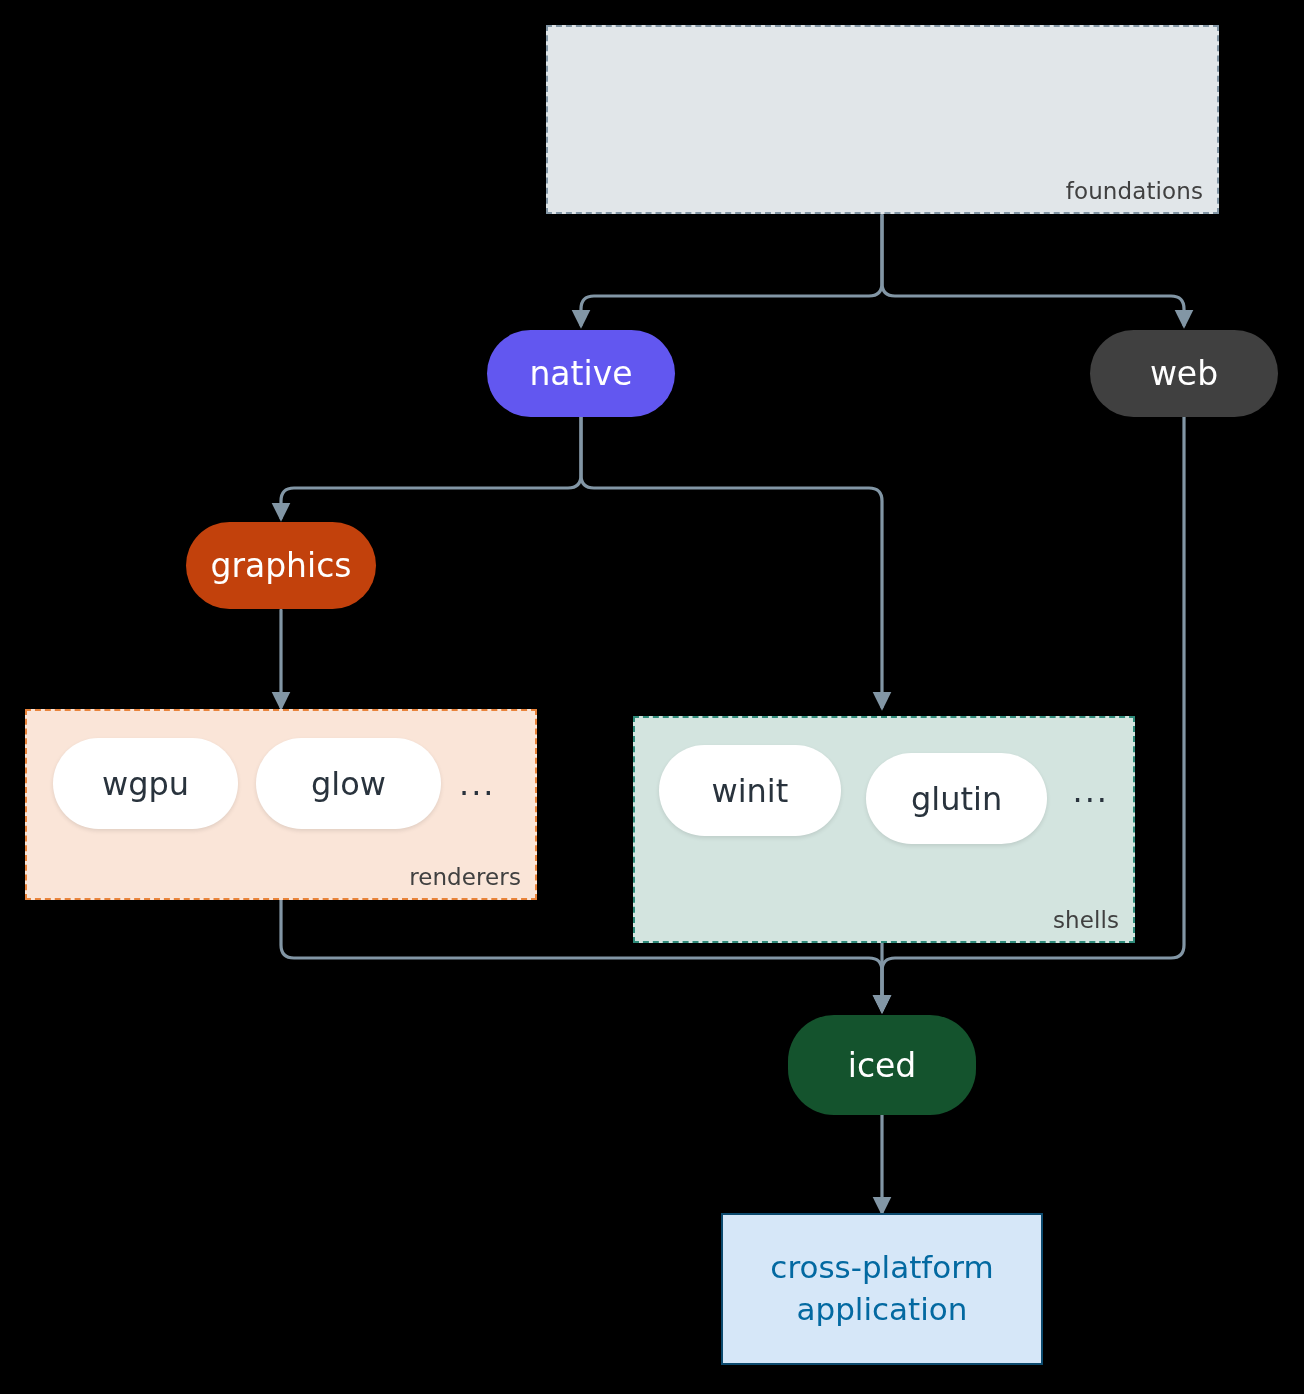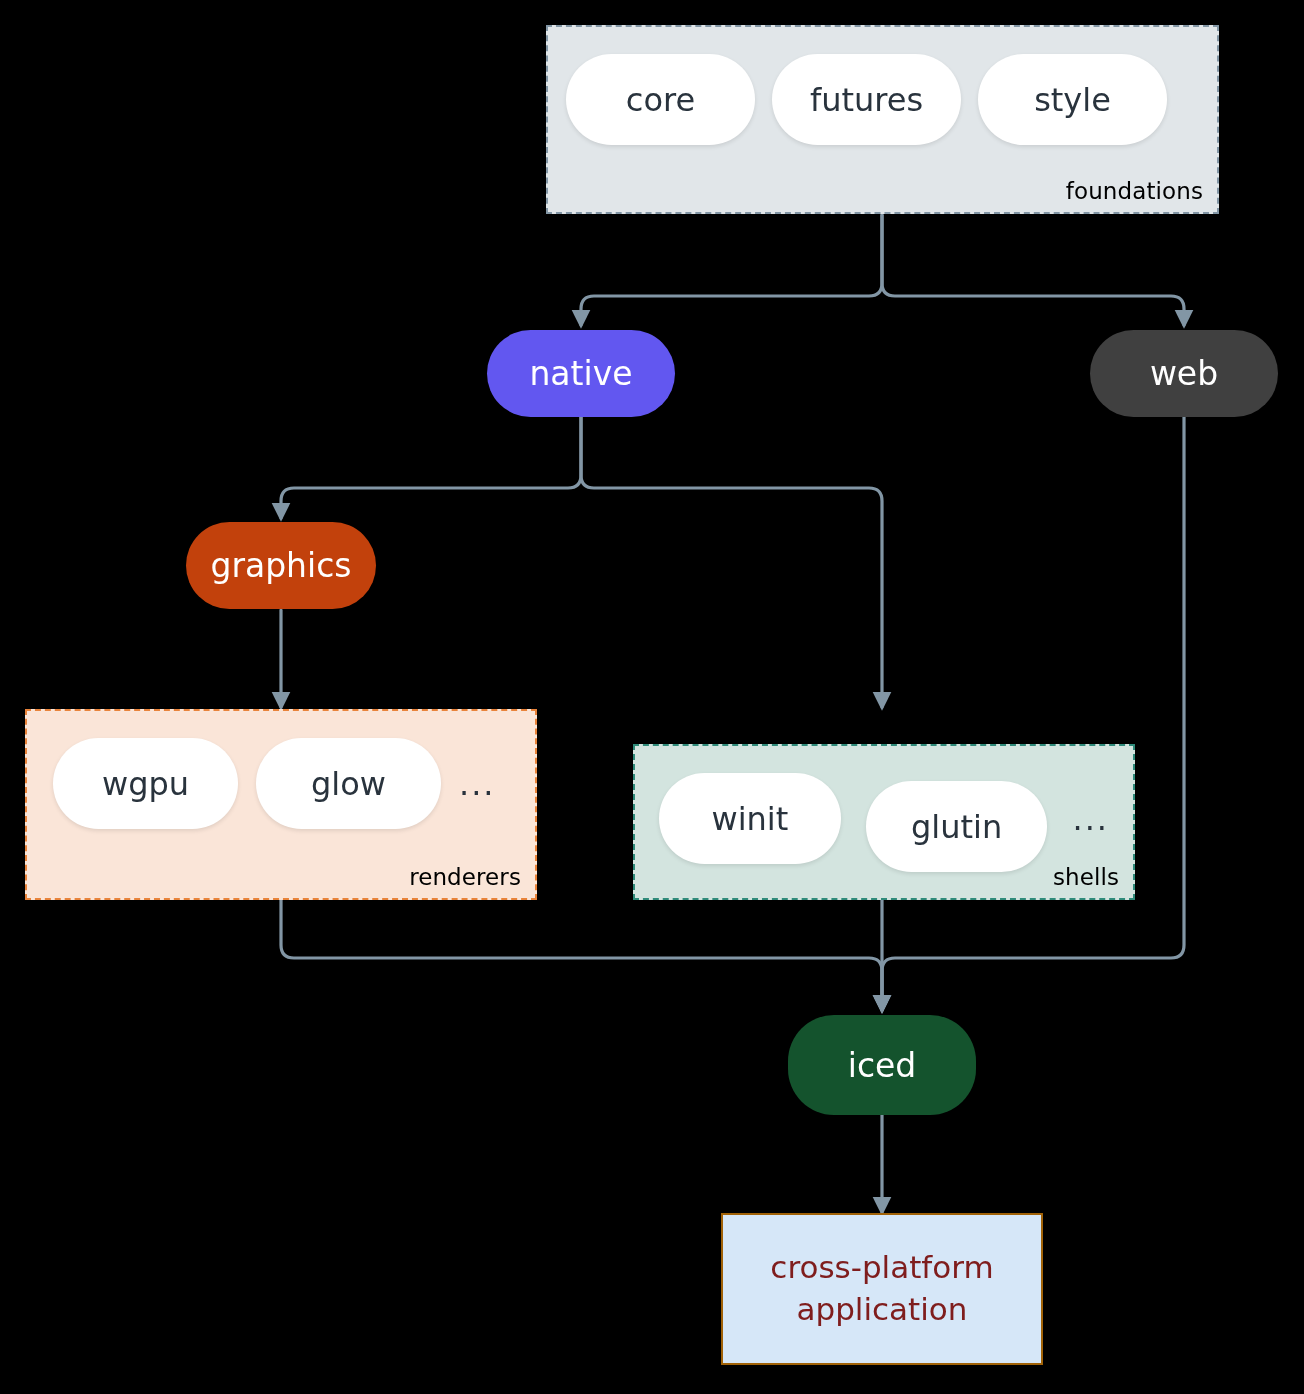--- a/index.html
+++ b/index.html
@@ -29,21 +29,21 @@
     position: absolute;
     box-sizing: border-box;
     border-style: dashed;
     border-width: 2px;
   }
   .cluster-label {
     position: absolute;
     right: 14px;
     bottom: 8px;
     font-size: 23px;
-    color: #000000;
+    color: #404040;
     white-space: nowrap;
     letter-spacing: 0.1px;
   }
   .cluster-row {
     position: absolute;
     left: 0; right: 0;
     display: flex;
     align-items: center;
   }
 
@@ -76,23 +76,23 @@
     justify-content: center;
     color: #ffffff;
     font-size: 33px;
     white-space: nowrap;
   }
 
   
   .rect-node {
     position: absolute;
     box-sizing: border-box;
-    border: 2px solid #a16207;
+    border: 2px solid #0c4a6e;
     background: #d6e7f8;
-    color: #7f1d1d;
+    color: #0369a1;
     font-size: 31px;
     line-height: 1.35;
     display: flex;
     align-items: center;
     justify-content: center;
     text-align: center;
   }
 </style>
 </head>
 <body>
@@ -122,49 +122,38 @@
       <path d="M 882 900 L 882 1010" marker-end="url(#arrow)"></path>
 
       <path d="M 1184 417 L 1184 945 Q 1184 958 1171 958 L 895 958 Q 882 958 882 971 L 882 1010" marker-end="url(#arrow)"></path>
 
       <path d="M 882 1102 L 882 1212" marker-end="url(#arrow)"></path>
     </g>
   </svg>
 
   <div class="cluster" style="left:546px; top:25px; width:673px; height:189px;
               background:#e1e6e9; border-color:#8296a5;">
-    <div class="cluster-row" style="top:27px; height:91px; padding:0 18px; gap:17px;">
-      <div class="pill" style="width:189px; height:91px;">
-        <span>core</span>
-      </div>
-      <div class="pill" style="width:189px; height:91px;">
-        <span>futures</span>
-      </div>
-      <div class="pill" style="width:189px; height:91px;">
-        <span>style</span>
-      </div>
-    </div>
     <div class="cluster-label">foundations</div>
   </div>
 
   <div class="cluster" style="left:25px; top:709px; width:512px; height:191px;
               background:#fae5d8; border-color:#e8833a;">
     <div class="cluster-row" style="top:27px; height:91px; padding:0 26px; gap:18px;">
       <div class="pill" style="width:185px; height:91px;">
         <span>wgpu</span>
       </div>
       <div class="pill" style="width:185px; height:91px;">
         <span>glow</span>
       </div>
       <span class="ellipsis">...</span>
     </div>
     <div class="cluster-label">renderers</div>
   </div>
 
-  <div class="cluster" style="left:633px; top:744px; width:502px; height:156px;
+  <div class="cluster" style="left:633px; top:716px; width:502px; height:227px;
               background:#d3e4df; border-color:#2f8b7a;">
     <div class="cluster-row" style="top:27px; height:91px; padding:0 24px; gap:25px;">
       <div class="pill" style="width:189px; height:91px;">
         <span>winit</span>
       </div>
       <div class="pill" style="width:189px; height:91px;margin-top:16px;">
         <span>glutin</span>
       </div>
       <span class="ellipsis">...</span>
     </div>

